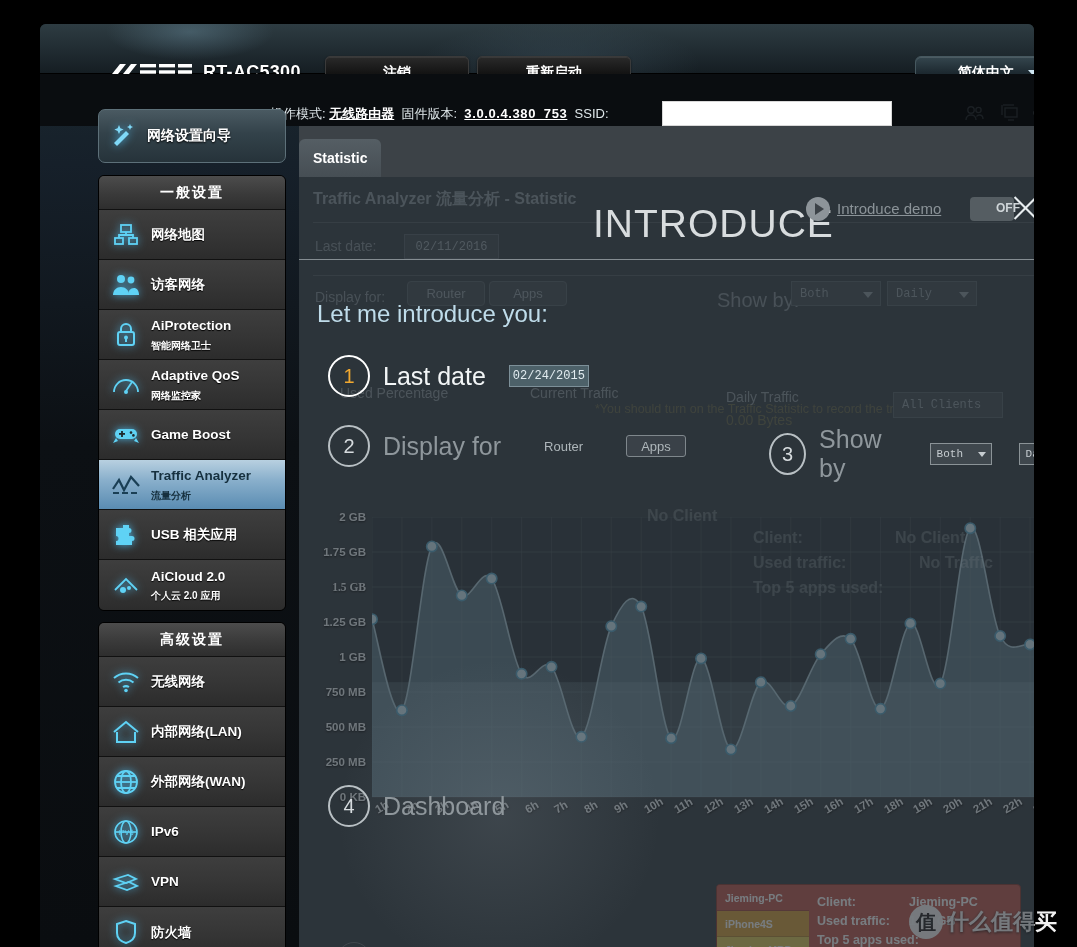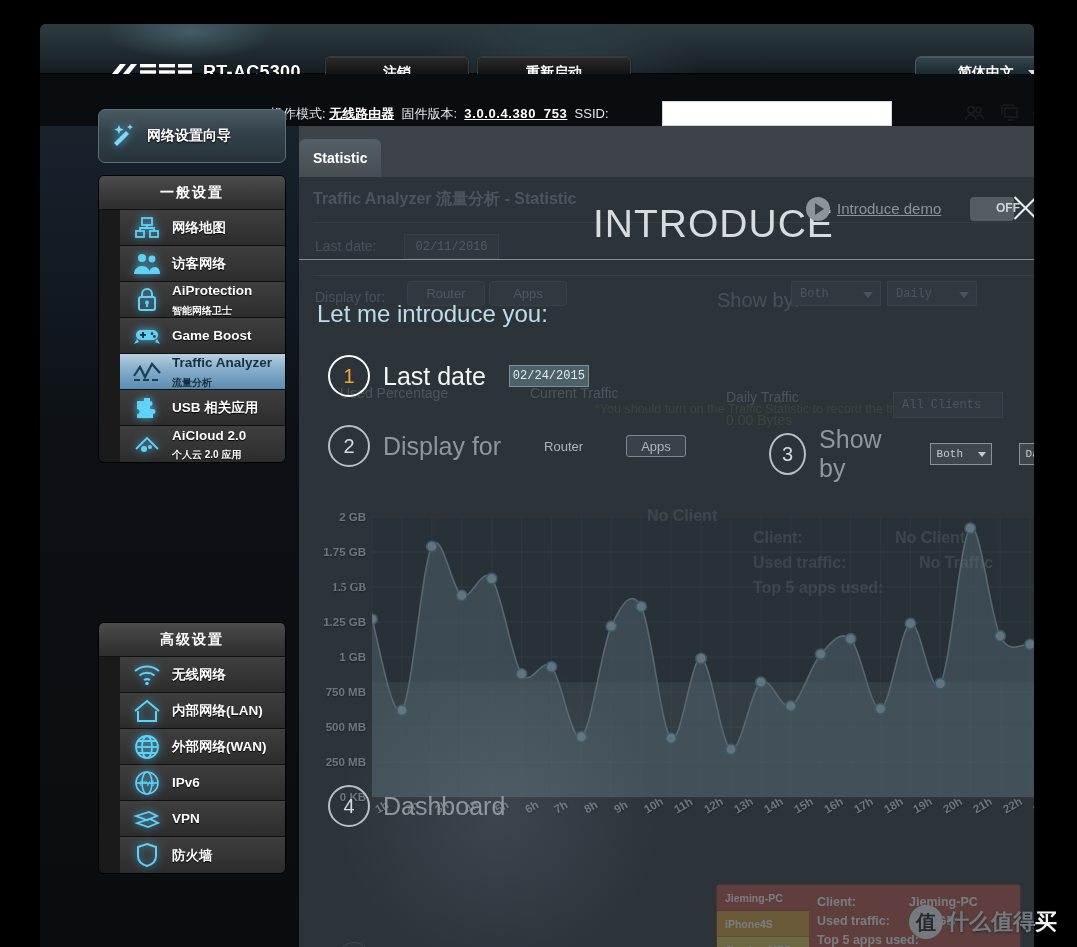--- a/index.html
+++ b/index.html
@@ -105,24 +105,23 @@
   #grp-general{ top:151px; }
   #grp-advanced{ top:598px; }
   .grp-title{
     height:34px; background:linear-gradient(180deg,#4c4c4c 0%,#3a3a3a 55%,#2e2e2e 100%);
     border-bottom:1px solid #111;
     display:flex; align-items:center; justify-content:center;
     color:#fff; font-size:14px; font-weight:bold; letter-spacing:2px;
   }
   .mi{
     display:flex; align-items:center; gap:10px; padding-left:12px;
-    height:36px; border-bottom:1px solid #111;
+    height:50px; border-bottom:1px solid #111;
     background:linear-gradient(180deg,#3e3e3e 0%,#353535 55%,#2c2c2c 100%);
     cursor:pointer;
-    margin-left:21px;
   }
   .mi:last-child{ border-bottom:none; }
   .mi.active{
     background:linear-gradient(180deg,#b8d0e0 0%,#8ab0cc 40%,#5a8cb2 100%);
   }
   .mi.active .mtxt .l1,.mi.active .mtxt .l2{ color:#16303f; text-shadow:none;}
   .mtxt{ line-height:1.15; }
   .mtxt .l1{ color:#fff; font-size:13.5px; font-weight:bold; text-shadow:0 1px 1px #000; white-space:nowrap;}
   .mtxt .l2{ color:#fff; font-size:10px; font-weight:bold; text-shadow:0 1px 1px #000; white-space:nowrap;}
   .ico{ width:30px; height:30px; flex:0 0 30px; display:flex; align-items:center; justify-content:center;}
@@ -461,20 +460,35 @@
             <circle cx="11" cy="15.5" r="2" fill="#5fd2f5"></circle>
               <rect x="10" y="16" width="2" height="4" fill="#5fd2f5"></rect>
             </svg>
         </span>
         <span class="mtxt">
           <span class="l1">AiProtection</span>
           <span class="l2">智能网络卫士</span>
         </span>
       </div>
 
+      <div class="mi">
+        <span class="ico">
+          <svg width="28" height="22" viewBox="0 0 28 22">
+              <g fill="none" stroke="#5fd2f5" stroke-width="1.8">
+            <path d="M2 18a12 12 0 0 1 24 0"></path>
+                <path d="M14 17L20 8"></path>
+              </g>
+              <circle cx="14" cy="18" r="2" fill="#5fd2f5"></circle>
+            </svg>
+        </span>
+        <span class="mtxt">
+          <span class="l1">Adaptive QoS</span>
+          <span class="l2">网络监控家</span>
+        </span>
+      </div>
 
       <div class="mi">
         <span class="ico">
           <svg width="30" height="20" viewBox="0 0 30 20">
               <g fill="#5fd2f5">
             <rect x="4" y="4" width="22" height="10" rx="5"></rect>
             <path d="M5 13l-3 5 5-2z"></path>
                 <path d="M25 13l3 5-5-2z"></path>
               </g>
             <g fill="#1f2a2f">

